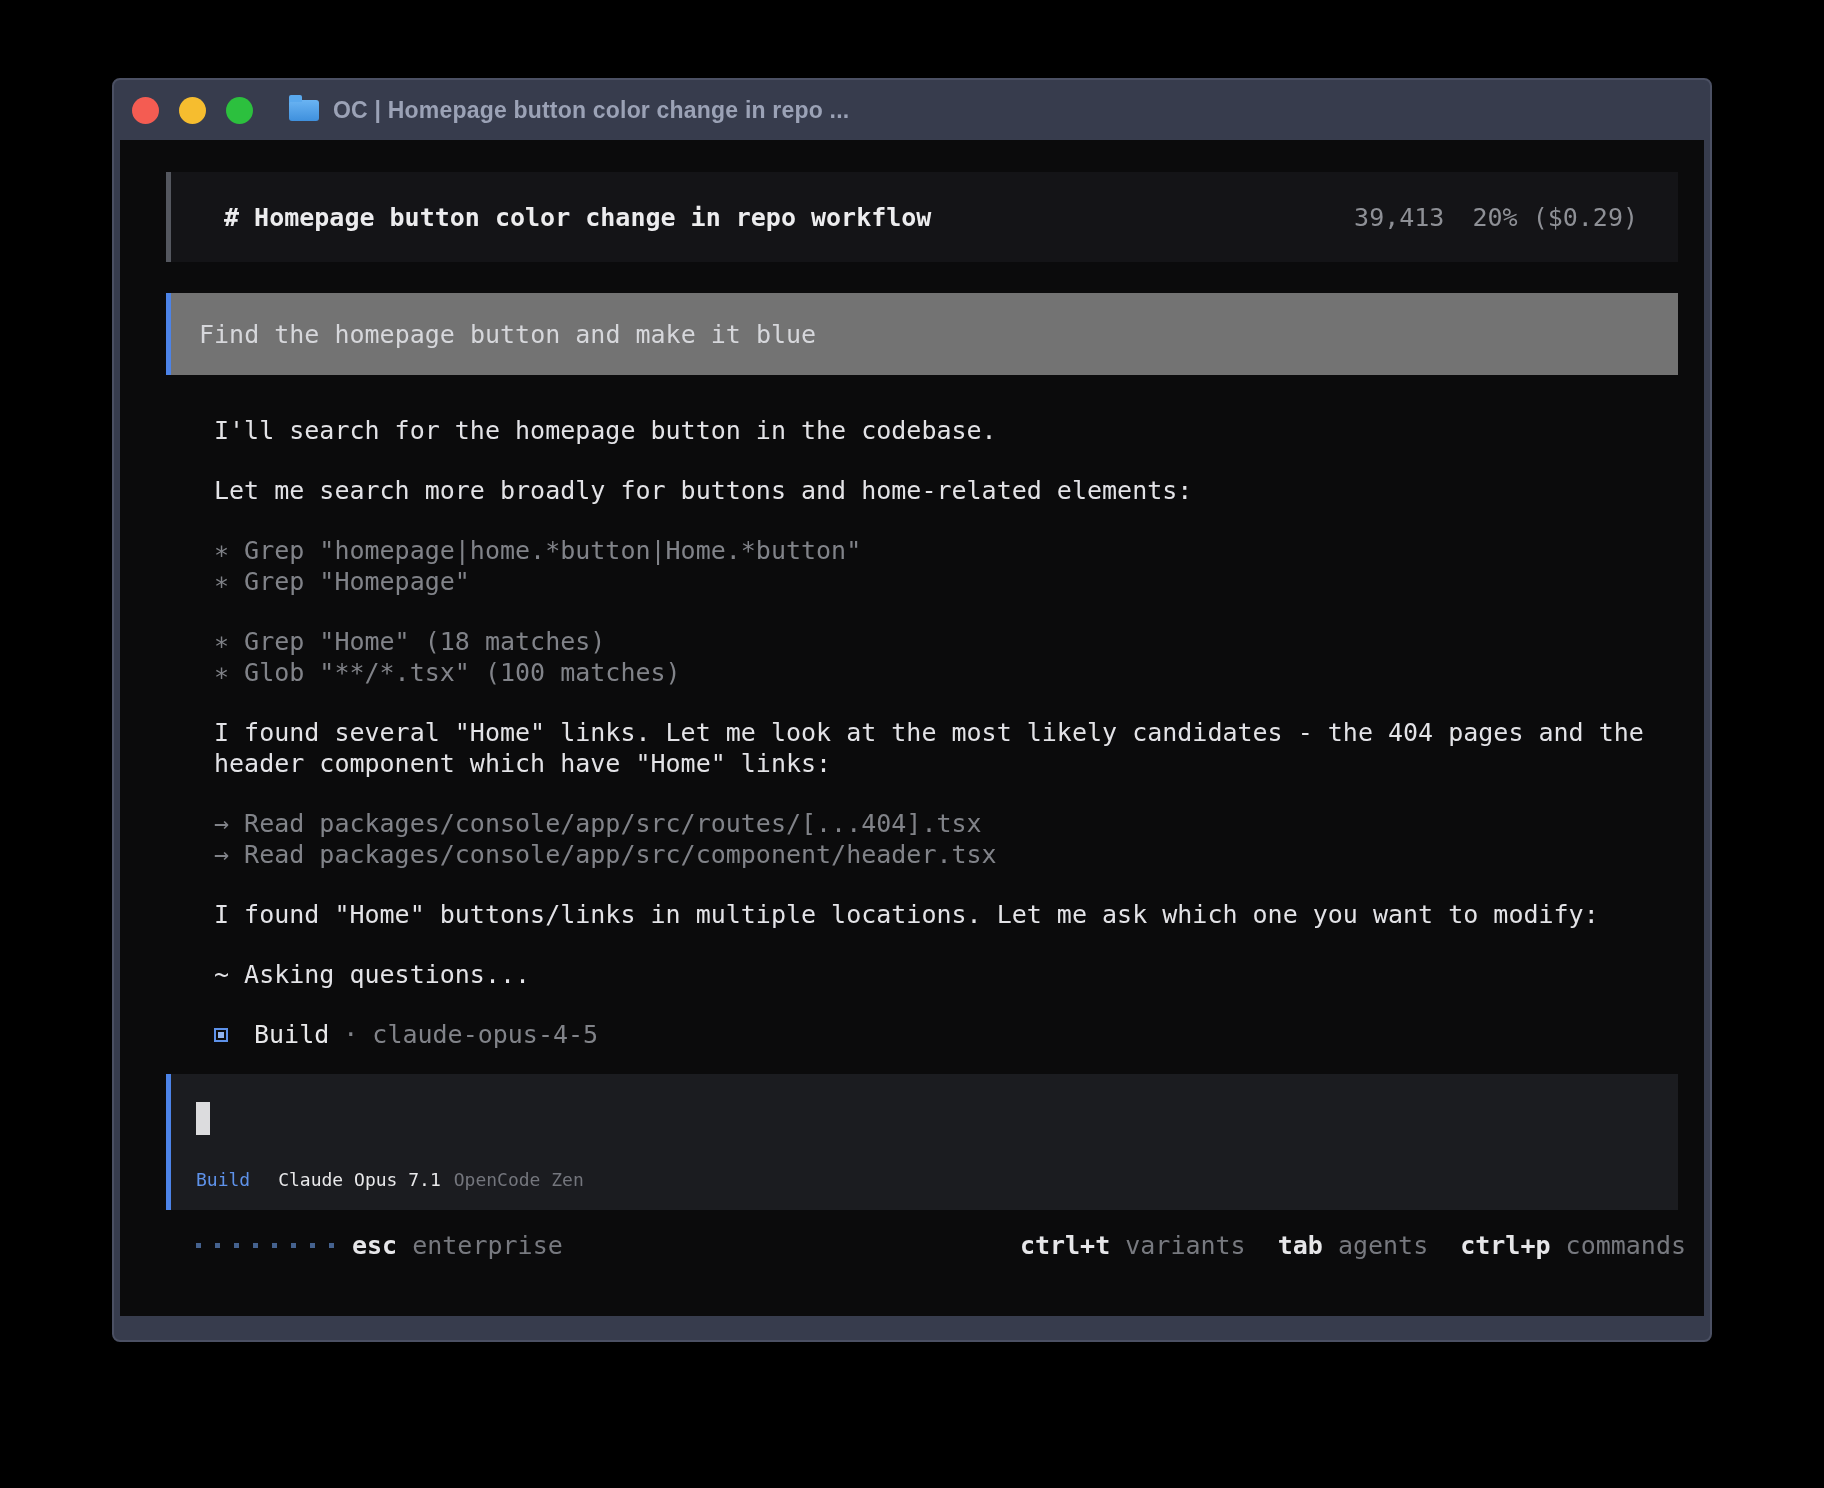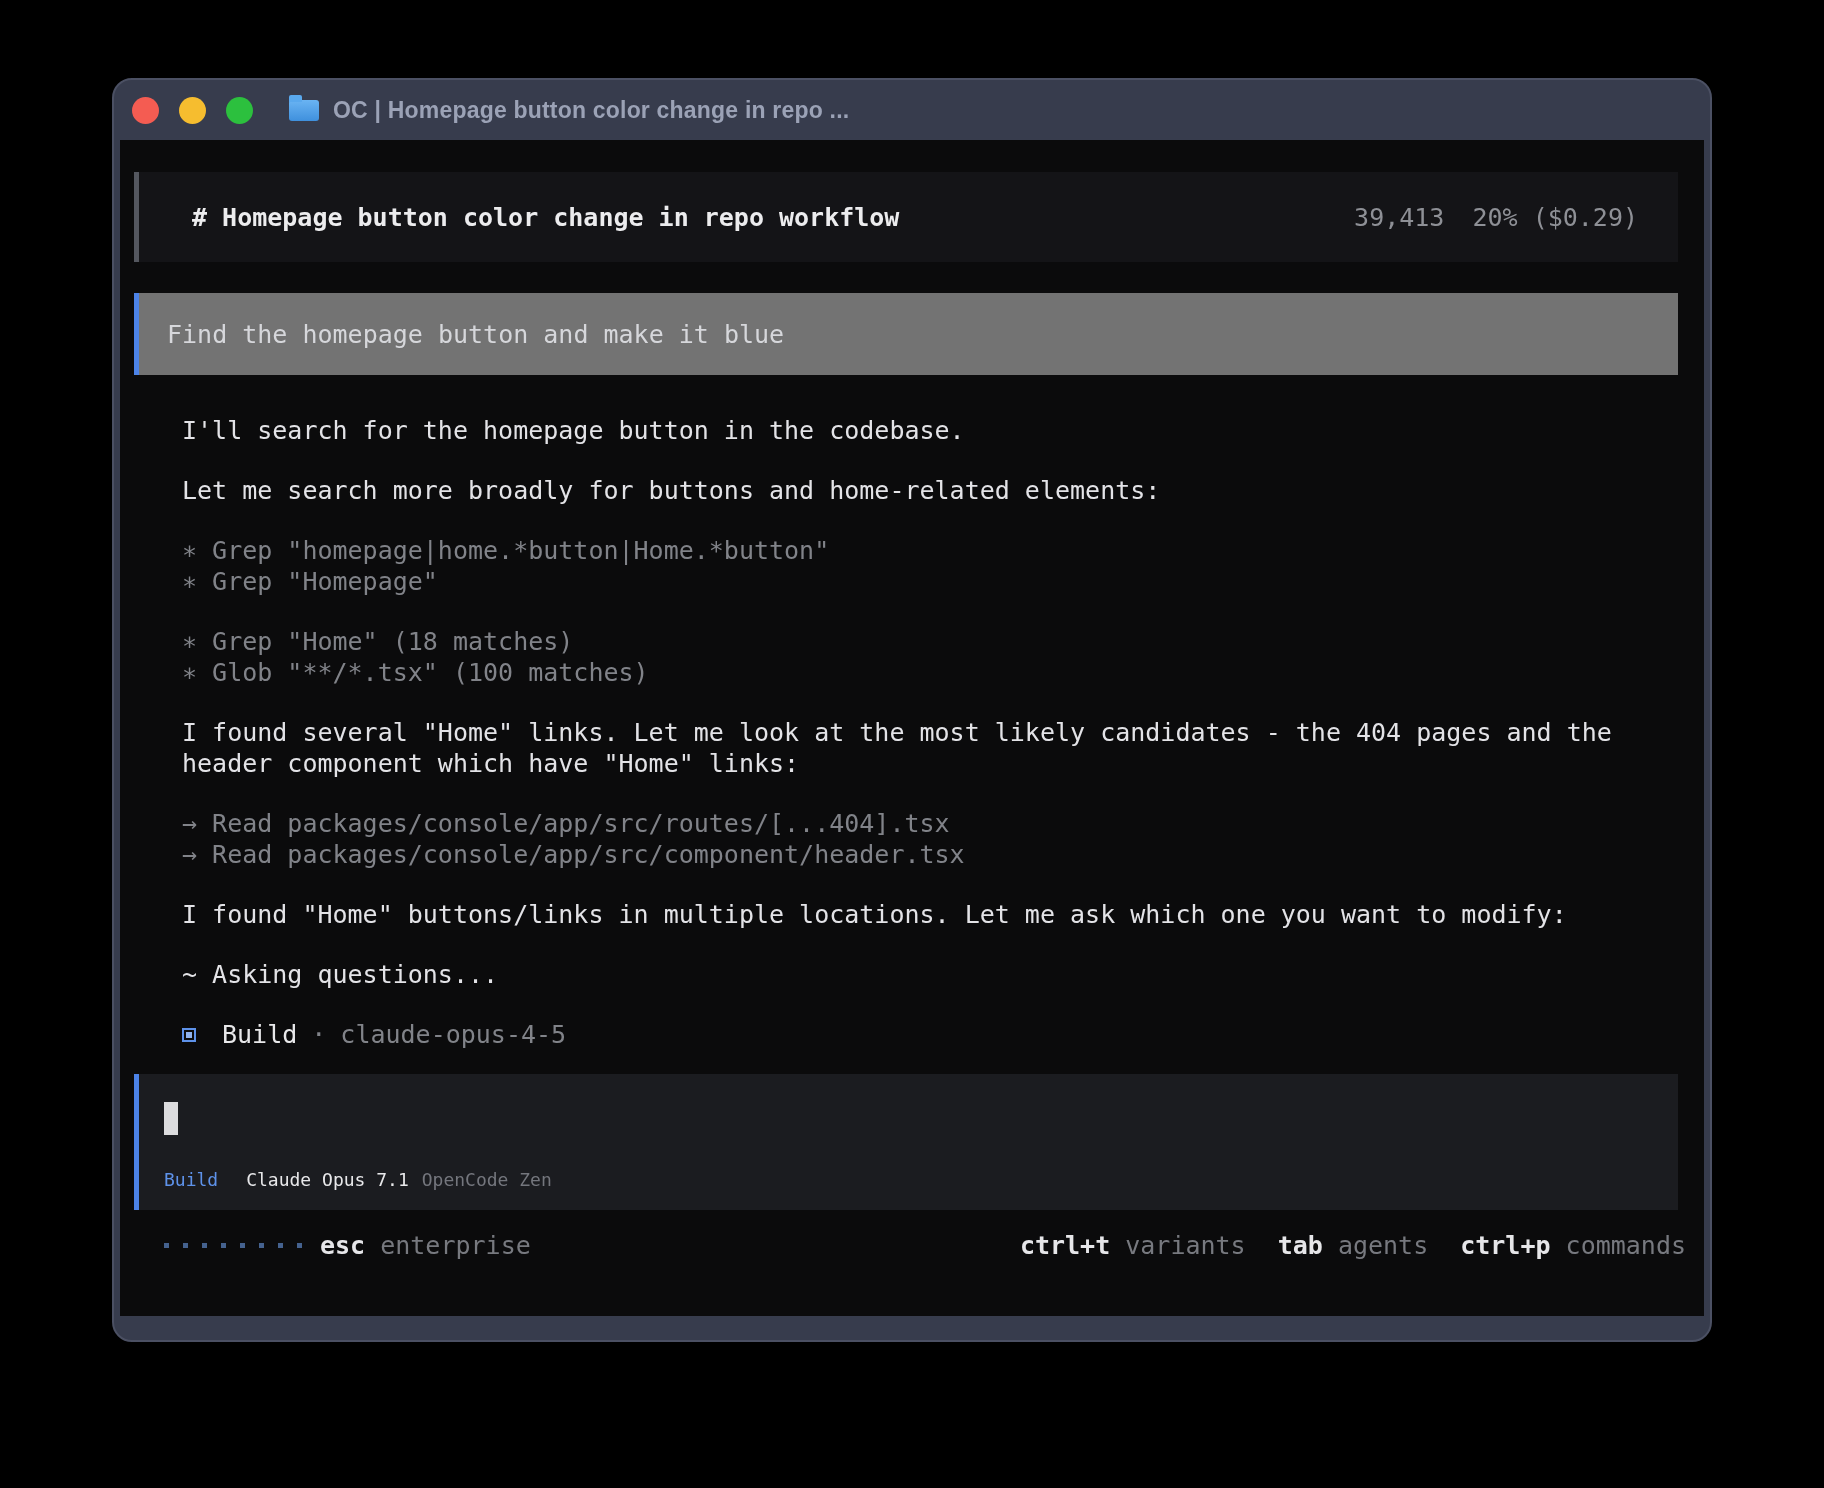--- a/index.html
+++ b/index.html
@@ -2,21 +2,21 @@
 <html><head>
 <meta charset="utf-8">
 <style>
   * { margin:0; padding:0; box-sizing:border-box; }
   html,body { width:1824px; height:1488px; background:#000; overflow:hidden; }
   body { font-family:"DejaVu Sans Mono", monospace; }
 
   
   .window {
     position:absolute; left:112px; top:78px; width:1600px; height:1264px;
-    background:#373c4d; border:2px solid #4b5063; border-radius:20px;
+    background:#373c4d; border:2px solid #4b5063; border-radius:8px;
   }
   .titlebar {
     height:60px; display:flex; align-items:center; padding-left:18px;
   }
   .lights { display:flex; align-items:center; gap:20px; }
   .light { width:27px; height:27px; border-radius:50%; }
   .light.red    { background:#f45c52; }
   .light.yellow { background:#f6bd2f; }
   .light.green  { background:#2cc03e; }
   .folder { width:30px; height:21px; margin-left:36px; position:relative;
@@ -26,21 +26,21 @@
   .win-title {
     margin-left:14px; font-family:"Liberation Sans", sans-serif;
     font-size:23px; font-weight:700; color:#9ba2b6; letter-spacing:.2px;
     white-space:nowrap; overflow:hidden;
   }
 
   
   .terminal {
     position:absolute; left:6px; right:6px; top:60px; bottom:24px;
     background:#0b0b0c; overflow:hidden;
-    font-size:25px; line-height:31px; color:#e3e3e7;
+    font-size:25px; line-height:31px; color:#e3e3e7;padding-left:32px;
   }
 
   
   .session-header {
     margin:32px 26px 0 14px; height:90px;
     background:#141417; border-left:5px solid #54575f;
     display:flex; align-items:center; justify-content:space-between;
     padding:0 40px 0 53px;
   }
   .session-title { font-weight:700; color:#ececee; white-space:nowrap; }

